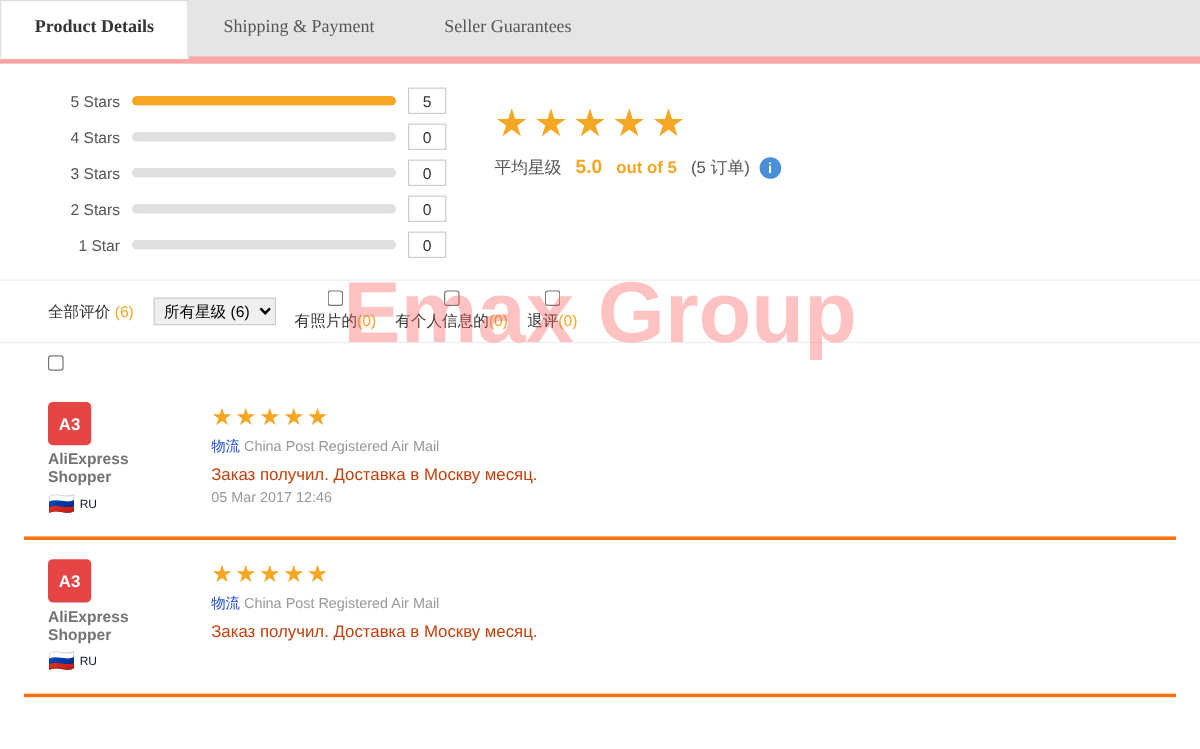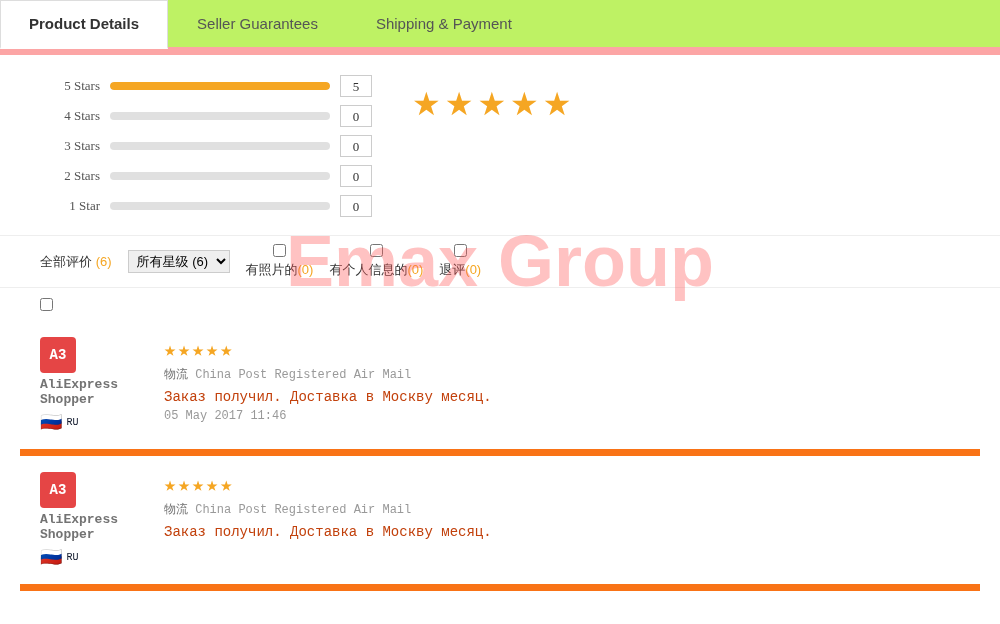--- a/index.html
+++ b/index.html
@@ -1,22 +1,23 @@
 <!DOCTYPE html>
 <html><head>
   <meta charset="utf-8">
   <style>
     * { box-sizing: border-box; margin: 0; padding: 0; }
     body { font-family: Arial, sans-serif; font-size: 14px; color: #333; background: #fff; }
 
     
     .tabs {
       display: flex;
-      border-bottom: 8px solid #fca5a5;
-      background: #bef264;
+      border-bottom: 6px solid #fca5a5;
+      background: #e5e5e5;
+      font-family: Liberation Serif, serif;
     }
     .tab {
       padding: 14px 28px;
       cursor: pointer;
       font-size: 15px;
       color: #555;
       border: 1px solid transparent;
       position: relative;
     }
     .tab.active {
@@ -26,21 +27,20 @@
       font-weight: bold;
       color: #333;
       background: #fff;
     }
 
     
     .ratings-section {
       display: flex;
       padding: 20px 40px 10px 40px;
       gap: 40px;
-      font-family: Liberation Serif, serif;
     }
     .star-bars {
       flex: 0 0 auto;
     }
     .star-row {
       display: flex;
       align-items: center;
       margin-bottom: 8px;
       gap: 10px;
     }
@@ -165,23 +165,22 @@
       z-index: 10;
     }
 
     
     .review-list {
       padding: 0 20px;
     }
     .review-item {
       display: flex;
       padding: 16px 20px;
-      border-bottom: 7px solid #f97316;
-      gap: 4px;
-      font-family: Liberation Mono, monospace;
+      border-bottom: 3px solid #f97316;
+      gap: 16px;
     }
     .reviewer-info {
       flex: 0 0 120px;
       display: flex;
       flex-direction: column;
       align-items: flex-start;
       gap: 4px;
     }
     .avatar {
       width: 36px;
@@ -214,21 +213,21 @@
       font-size: 20px;
       color: #f5a623;
       letter-spacing: 2px;
     }
     .shipping-info {
       font-size: 12px;
       color: #999;
       margin-top: 4px;
     }
     .shipping-label {
-      color: #737373;
+      color: #1d4ed8;
     }
     .review-text {
       margin-top: 6px;
       font-size: 14px;
       color: #c2410c;
     }
     .review-date {
       font-size: 12px;
       color: #999;
       margin-top: 4px;
@@ -241,22 +240,22 @@
       overflow: hidden;
     }
   </style>
 </head>
 <body>
 
 <div class="page-wrapper">
 
   <div class="tabs">
     <div class="tab active">Product Details</div>
+    <div class="tab">Shipping &amp; Payment</div>
     <div class="tab">Seller Guarantees</div>
-    <div class="tab">Shipping &amp; Payment</div>
   </div>
 
   <div class="ratings-section">
     <div class="star-bars">
 
     <div class="star-row">
           <span class="star-label">5 Stars</span>
           <div class="bar-track">
             <div class="bar-fill" style="width: 100%;"></div>
           </div>
@@ -286,20 +285,30 @@
         <div class="star-row">
           <span class="star-label">1 Star</span>
           <div class="bar-track">
             <div class="bar-fill" style="width: 0%;"></div>
           </div>
           <div class="bar-count">0</div>
         </div>
       </div>
     <div class="rating-summary">
       <div class="stars-display">★★★★★</div>
+      <div class="rating-text">
+        <span>平均星级</span>
+        &nbsp;
+        <span class="rating-score">5.0</span>
+        &nbsp;
+        <span class="rating-out">out of 5</span>
+        &nbsp;
+        <span>(5 订单)</span>
+        <span class="info-icon">i</span>
+      </div>
     </div>
   </div>
 
   <div class="filter-bar">
     <span>
       <span>全部评价</span>
       <span class="highlight">(6)</span>
     </span>
     <select>
       <option>所有星级 (6)</option>
@@ -337,21 +346,21 @@
           <div class="reviewer-name">AliExpress Shopper</div>
           <div style="display: flex; align-items: center; gap: 4px;">
             <span class="flag">🇷🇺</span>
             <span class="country">RU</span>
           </div>
         </div>
         <div class="review-content">
           <div class="review-stars">★★★★★</div>
           <div class="shipping-info"><span class="shipping-label">物流</span> China Post Registered Air Mail</div>
           <div class="review-text">Заказ получил. Доставка в Москву месяц.</div>
-          <div class="review-date">05 May 2017 11:46</div>
+          <div class="review-date">05 Mar 2017 12:46</div>
         </div>
       </div>
       <div class="review-item">
         <div class="reviewer-info">
           <div class="avatar">A3</div>
           <div class="reviewer-name">AliExpress Shopper</div>
           <div style="display: flex; align-items: center; gap: 4px;">
             <span class="flag">🇷🇺</span>
             <span class="country">RU</span>
           </div>

